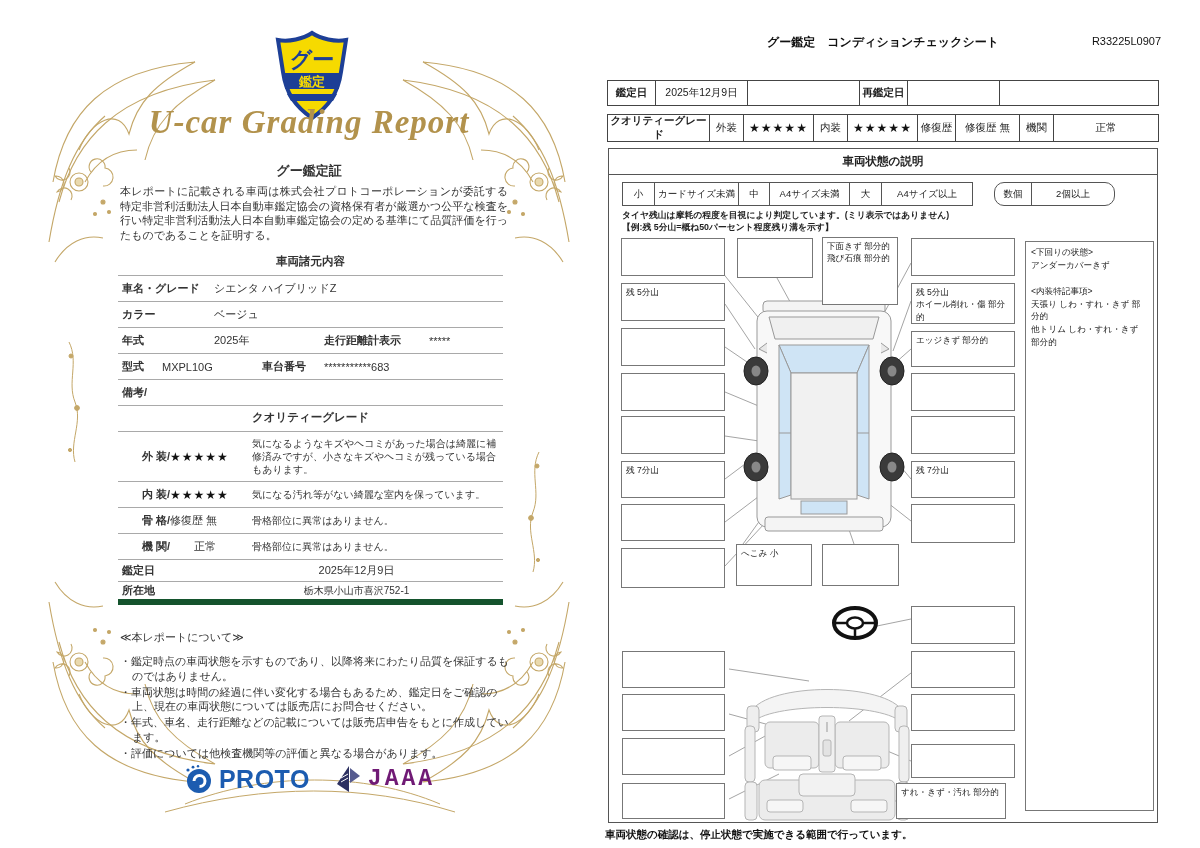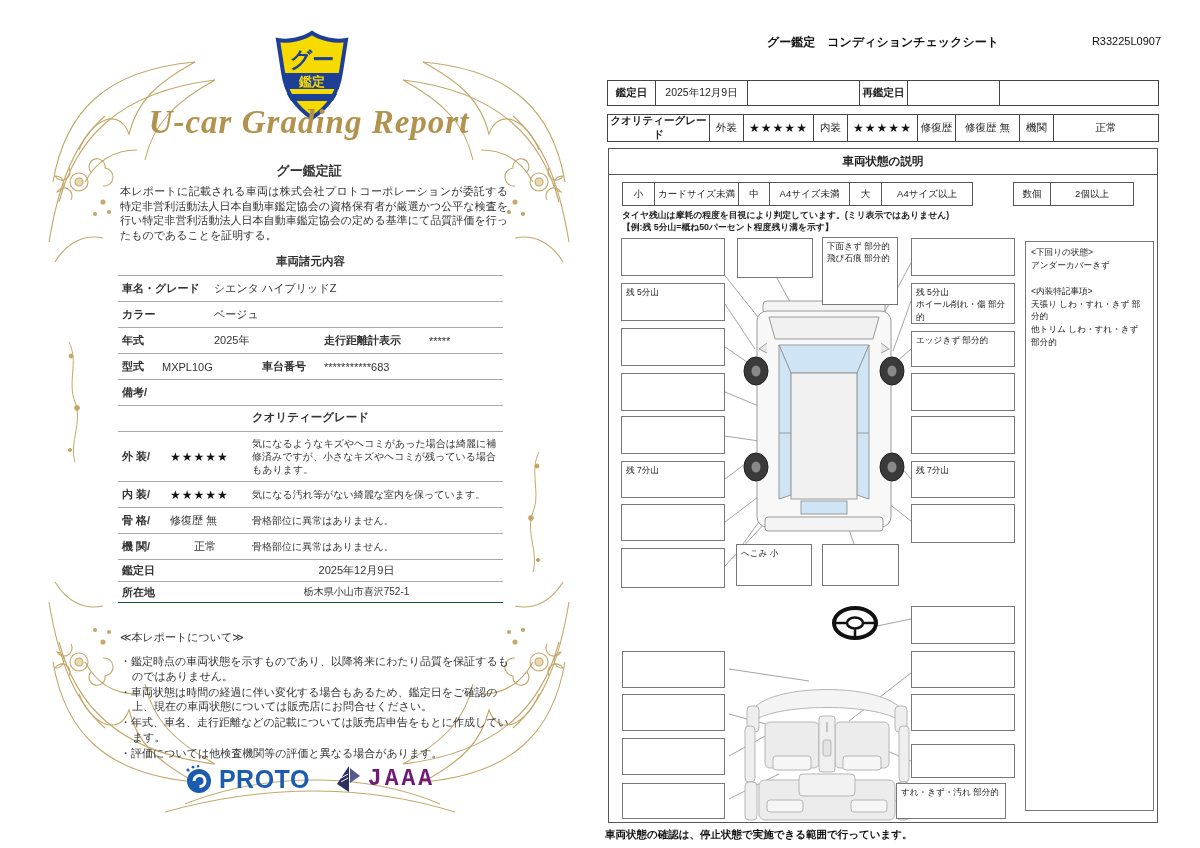--- a/index.html
+++ b/index.html
@@ -16,27 +16,27 @@
   .lp-cert { position:absolute; left:0; top:150px; width:528px; text-align:center; font-size:13px; font-weight:bold; color:#333; }
   .lp-intro { position:absolute; left:75px; top:172px; width:388px; font-size:11px; line-height:1.32; color:#333; text-align:justify; }
   .lp-table { position:absolute; left:73px; top:238px; width:385px; font-size:11px; color:#333; }
   .lp-sec-title { text-align:center; font-weight:bold; font-size:11.5px; padding:4px 0 6px 0; }
   .lp-row { display:flex; align-items:center; border-top:1px solid #a9a9a9; min-height:26px; padding:2px 4px; }
   .lp-row:last-child { border-bottom:1px solid #a9a9a9; }
   .lp-row .lbl { font-weight:bold; }
   .lp-row .w90 { width:92px; } .lp-row .w45 { width:40px; }
   .stars { letter-spacing:1px; font-size:12px; color:#111; }
   .grade-row { display:flex; align-items:center; border-top:1px solid #a9a9a9; padding:5px 4px; }
-  .grade-row .glbl { width:48px; font-weight:bold; white-space:nowrap; }
+  .grade-row .glbl { width:48px; font-weight:bold; white-space:nowrap;text-align:right; }
   .grade-row .gval { width:82px; text-align:left; font-weight:bold; white-space:nowrap; }
   .grade-row .gdesc { flex:1; font-size:10px; line-height:1.3; color:#333; }
   .meta-row { display:flex; align-items:center; border-top:1px solid #a9a9a9; min-height:22px; padding:1px 4px; }
   .meta-row .lbl { width:92px; font-weight:bold; }
   .meta-row .mval { flex:1; text-align:center; font-size:10.5px; }
-  .meta-row:last-child { border-bottom:1px solid #14532d; }
+  .meta-row:last-child { border-bottom:6px solid #14532d; }
   .lp-about { position:absolute; left:75px; top:618px; width:392px; font-size:11px; color:#333; line-height:1.3; }
   .lp-about .abt-title { margin-bottom:10px; }
   .lp-about li { list-style:none; padding-left:12px; text-indent:-12px; margin-bottom:2px; }
   .lp-logos { position:absolute; left:0; top:752px; width:528px; display:flex; justify-content:center; align-items:center; gap:26px; }
   .proto-text { font-size:25px; font-weight:bold; color:#1c5cb0; letter-spacing:0.5px; }
   .jaaa-text { font-size:23px; font-weight:bold; color:#701a75; letter-spacing:3px;font-family:Liberation Mono, monospace; }
   
   #right-sheet { left:603px; top:28px; width:560px; height:790px; font-size:10.5px; }
   .rs-title { position:absolute; left:0; top:6px; width:560px; text-align:center; font-weight:bold; font-size:12px; color:#111; }
   .rs-code { position:absolute; right:2px; top:7px; font-size:11px; color:#111; }
@@ -45,21 +45,21 @@
   .tbl .cell:last-child { border-right:none; }
   #tbl-date { left:4px; top:52px; width:552px; height:26px; }
   #tbl-grade { left:4px; top:86px; width:552px; height:28px; }
   .main-box { position:absolute; left:5px; top:120px; width:550px; height:675px; border:1.5px solid #555; }
   .mb-title { position:absolute; left:0; top:0; width:100%; height:26px; border-bottom:1.2px solid #555;
               display:flex; align-items:center; justify-content:center; font-weight:bold; font-size:11.5px; }
   .legend { position:absolute; top:33px; height:24px; display:flex; border:1px solid #555; }
   .legend .cell { border-right:1px solid #555; display:flex; align-items:center; justify-content:center; font-size:9.5px; }
   .legend .cell:last-child { border-right:none; }
   #legend-size { left:13px; }
-  #legend-count { left:404px; }
+  #legend-count { left:385px;border-radius:10px; }
   .tire-note { position:absolute; left:13px; top:61px; font-size:8.8px; font-weight:bold; color:#222; line-height:1.35; white-space:pre-line; }
   .abox { position:absolute; border:1px solid #777; background:#fff; font-size:8.6px; line-height:1.45; padding:2px 4px; white-space:pre-line; color:#222; }
   .sidebar-box { position:absolute; left:416px; top:92px; width:129px; height:570px; border:1px solid #777; background:#fff;
                  font-size:8.6px; line-height:1.5; padding:4px 5px; white-space:pre-line; color:#222; }
   .footer-note { position:absolute; left:2px; top:800px; font-size:10.5px; font-weight:bold; color:#111; }
   svg { display:block; }
 </style>
 </head>
 <body>
 

